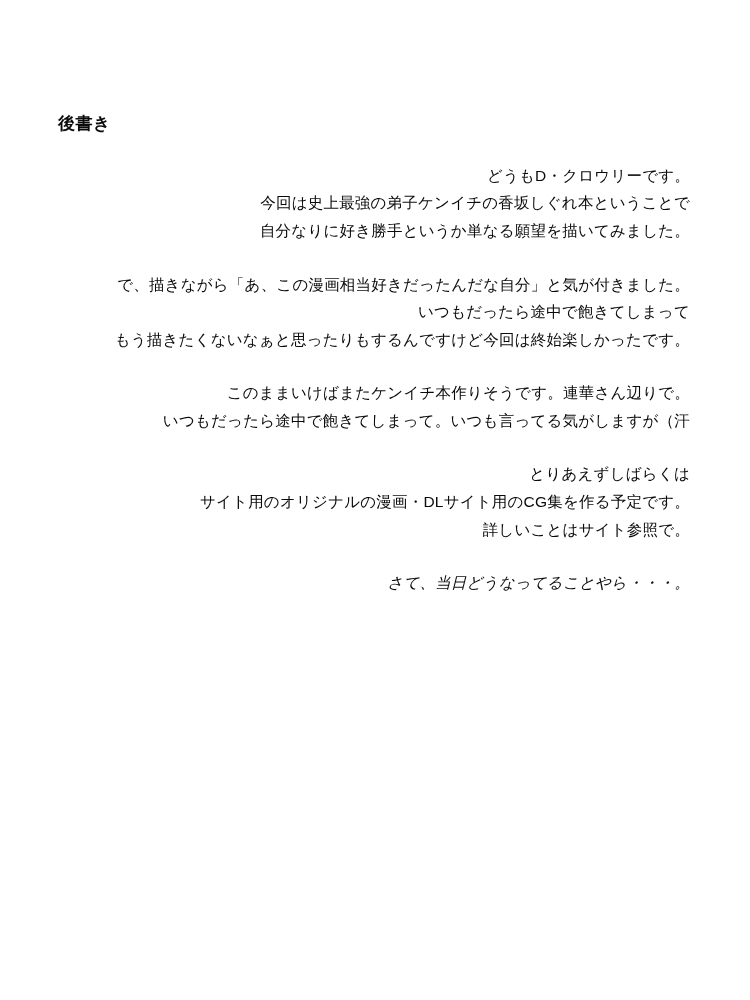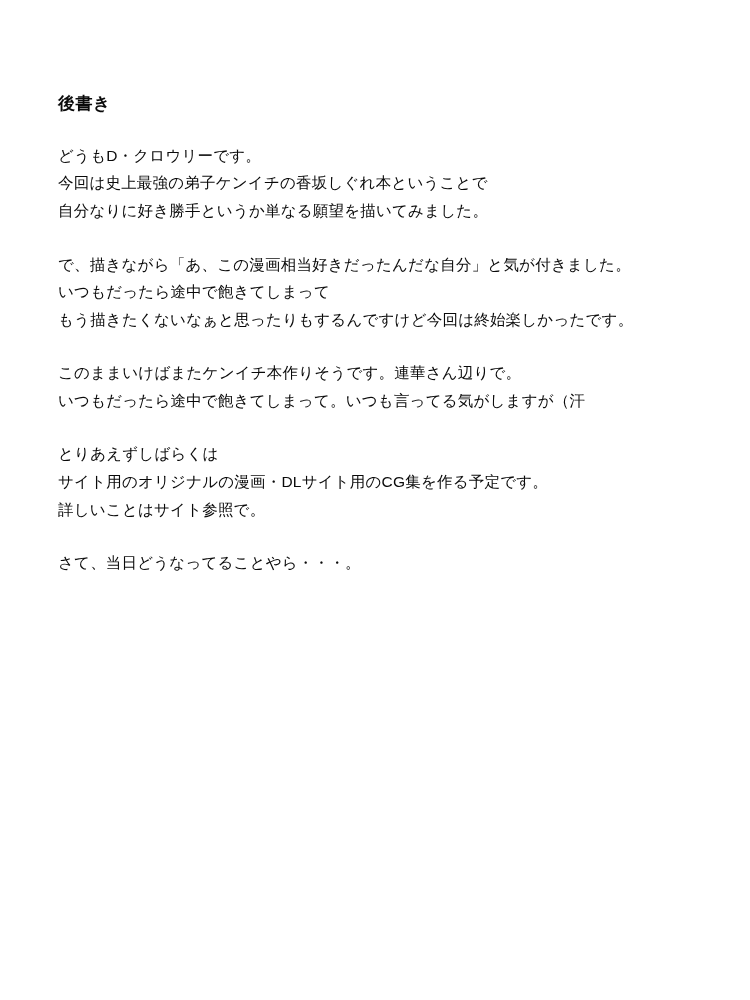--- a/index.html
+++ b/index.html
@@ -13,37 +13,40 @@
     font-family: "Liberation Sans", sans-serif;
     color: #0a0a0a;
     overflow: hidden;
   }
   .page {
     position: relative;
     width: 750px;
     height: 784px;
     box-sizing: border-box;
     padding: 92px 60px 40px 58px;
+    margin-top: 20px;
   }
   .doc-title {
     font-size: 17px;
     font-weight: bold;
     line-height: 1.4;
     letter-spacing: 0.5px;
     margin: 0 0 26px 0;
   }
   .para {
     font-size: 15.5px;
     line-height: 1.78;
     letter-spacing: 0.2px;
     margin: 0 0 26px 0;
     white-space: pre-wrap;
+    text-align: right;
   }
   .para:last-child {
     margin-bottom: 0;
+    font-style: italic;
   }
 </style>
 </head>
 <body>
 
 <div class="page">
   <h1 class="doc-title">後書き</h1>
   <div class="body-text">
     <p class="para">どうもD・クロウリーです。
 今回は史上最強の弟子ケンイチの香坂しぐれ本ということで

